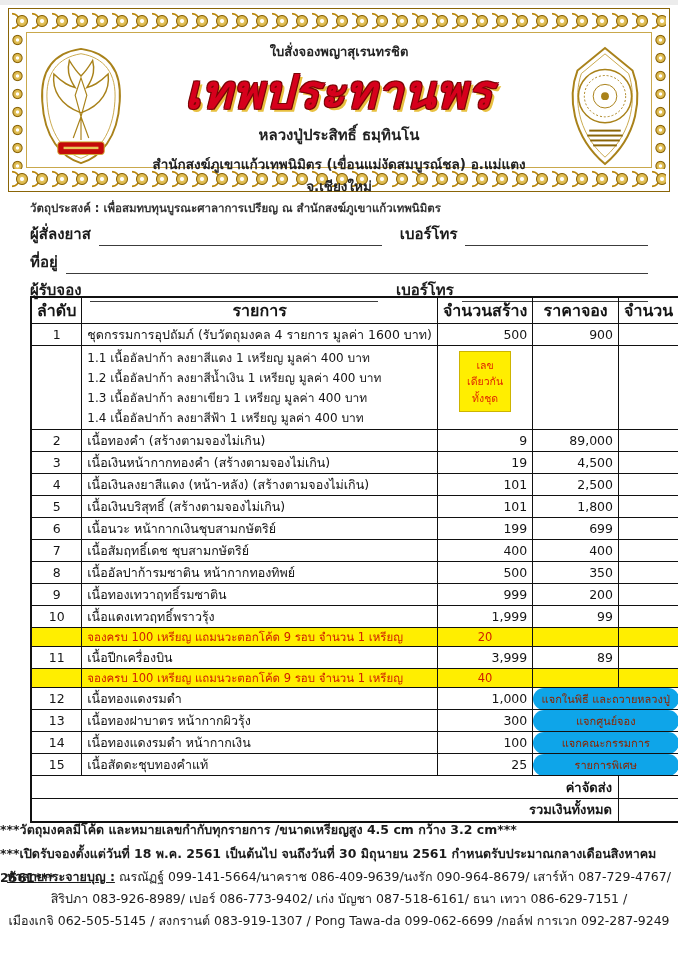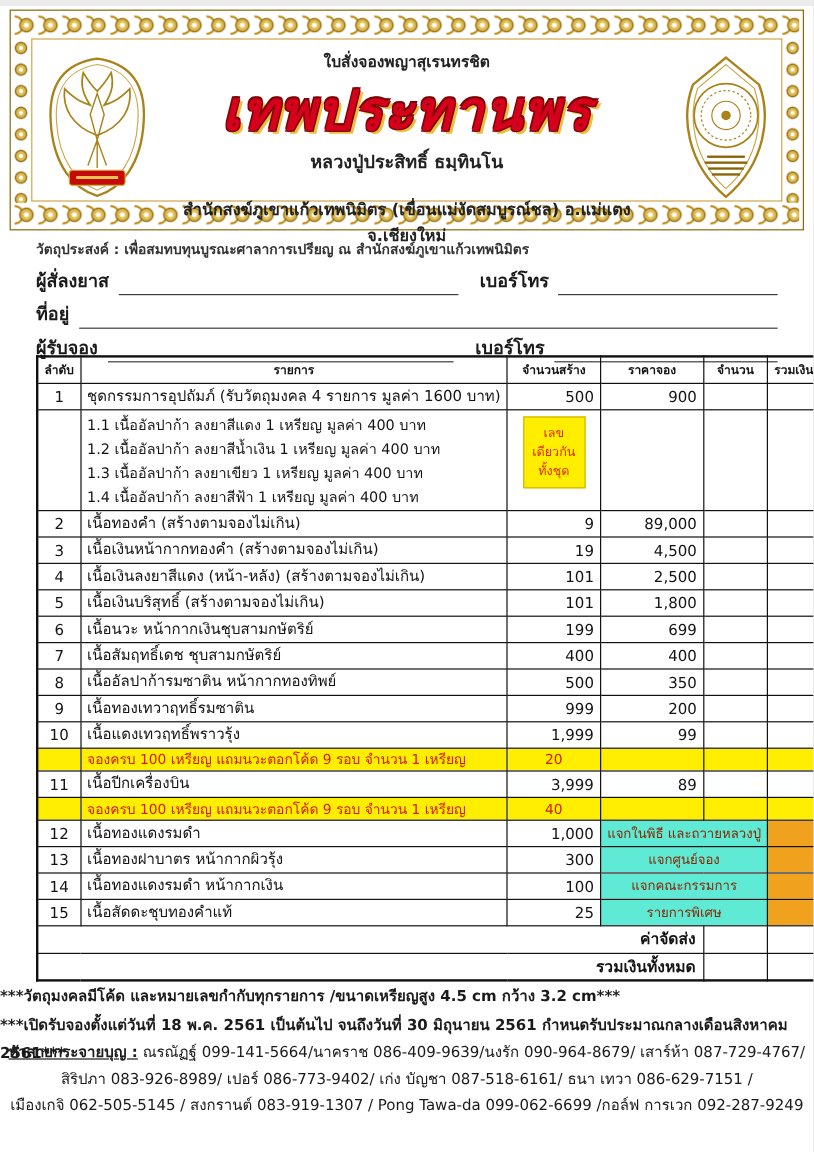--- a/index.html
+++ b/index.html
@@ -29,51 +29,51 @@
   .emblem { position:absolute; }
   .emblem-left { left:20px; top:36px; }
   .emblem-right { right:18px; top:36px; }
 
   .hcontent { position:absolute; left:120px; right:120px; top:24px; bottom:22px; text-align:center; }
   .h-top   { margin-top:8px; font-size:13px; font-weight:bold; color:#222; }
   .h-title { margin-top:2px; font-size:46px; line-height:56px; font-weight:bold; font-style:italic;
     color:#d6001c; letter-spacing:1px;
     text-shadow:1px 1px 0 #7a0505,-1px -1px 0 #7a0505,1px -1px 0 #7a0505,-1px 1px 0 #7a0505,3px 3px 0 #e8c040; }
   .h-monk   { margin-top:3px; font-size:15px; font-weight:bold; color:#222; }
-  .h-temple { margin-top:16px; font-size:13.5px; font-weight:bold; color:#222; }
+  .h-temple { margin-top:6px; font-size:13.5px; font-weight:bold; color:#222; }
 
   
   .purpose { position:absolute; left:30px; top:199px; font-size:11.5px; font-weight:bold; color:#333; }
   .form { position:absolute; left:30px; top:218px; width:618px; }
   .frow { display:flex; align-items:flex-end; height:28px; }
   .flabel { font-size:15px; font-weight:bold; color:#1a1a1a; padding-right:8px; white-space:nowrap; }
   .flabel.second { padding-left:18px; }
   .fline { border-bottom:1.5px solid #3c3c3c; height:20px; }
   .grow-a { flex:1.55; } .grow-b { flex:1.0; } .grow-full { flex:1; }
 
   
   table.order { position:absolute; left:30px; top:296px; border-collapse:collapse; table-layout:fixed;
     border:2px solid #111; }
   .order th, .order td { border:1px solid #111; font-size:12.5px; padding:0 5px;
     overflow:hidden; white-space:nowrap; vertical-align:middle; }
-  .order th { font-weight:600; font-size:10px; height:22px; }
+  .order th { font-weight:600; font-size:16px; height:22px; }
   tr.h-item td { height:22px; }
   tr.h-sum  td { height:23px; }
   tr.h-bonus td { height:19px; }
   tr.h-sub td { height:84px; vertical-align:top; }
   td.ctr { text-align:center; }
   td.num { text-align:right;padding-left:36px; }
   td.nm  { text-align:left; }
   td.sub { padding-top:2px; }
   td.sub div { font-size:12px; line-height:20px; }
   .notebox { margin:5px auto 0 auto; width:52px; background:#ffee00; border:1px solid #cdb400;
     color:#e02800; font-size:10.5px; line-height:1.55; text-align:center; white-space:pre-line; padding:5px 1px; }
   td.yl { background:#ffee00; }
   td.bn { color:#d02000; font-size:11.5px; }
-  td.gl { background:#5eead4; color:#8b2500; text-align:center; font-size:11px; }
+  td.gl { background:#0ea5e9; color:#8b2500; text-align:center; font-size:11px;border-radius:11px; }
   td.gf { background:#f0a11e; }
   td.sum-label { text-align:right; font-weight:bold; padding-right:6px; font-size:13px; }
 
   
   .notes { position:absolute; left:0; top:818px; width:100%; text-align:left; }
   .notes div { font-size:12.5px; font-weight:bold; line-height:24px; color:#1b1b1b; }
   .contacts { position:absolute; left:0; top:866px; width:100%; text-align:center; }
   .contacts div { font-size:12.5px; line-height:22px; color:#1b1b1b; }
   .contacts .lbl { font-weight:bold; text-decoration:underline; }
 </style>

